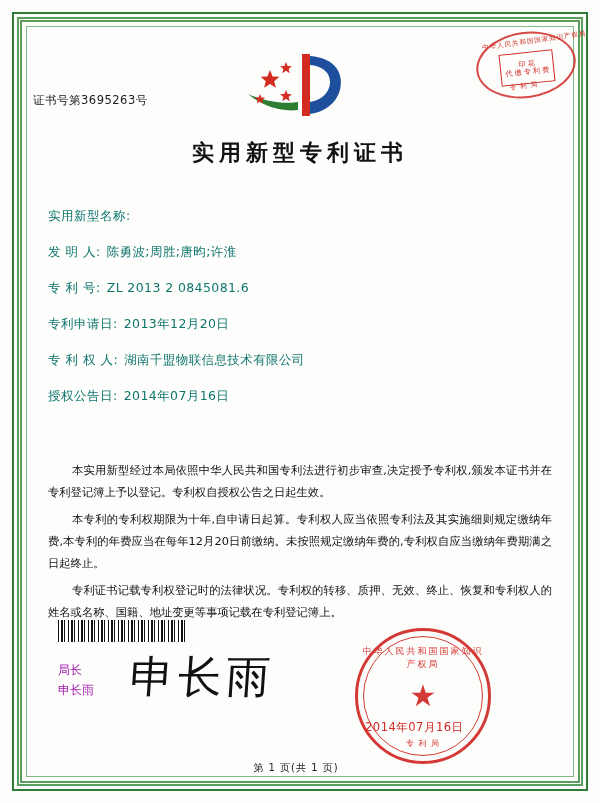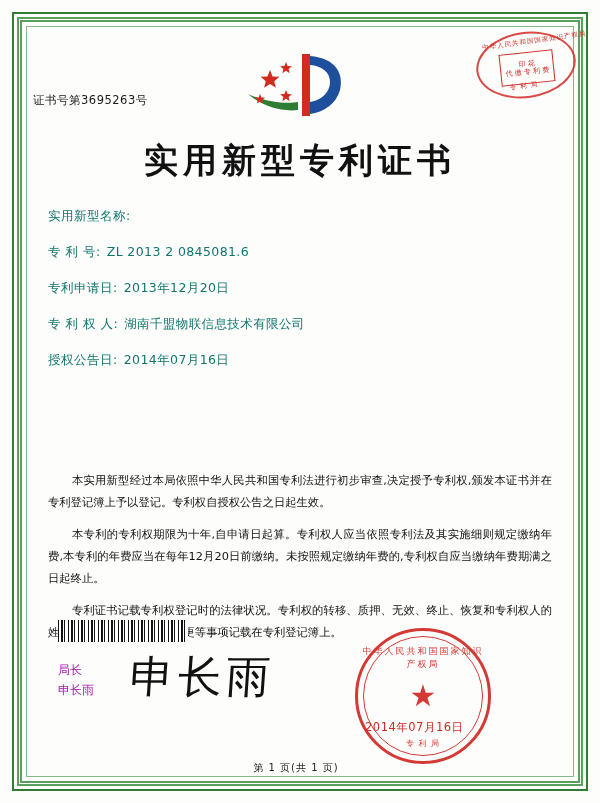--- a/index.html
+++ b/index.html
@@ -81,21 +81,21 @@
   .logo{
     position:absolute;left:50%;top:50px;
     transform:translateX(-50%);
     width:120px;height:72px;
   }
 
   
   .title{
     position:absolute;left:0;right:0;top:138px;
     text-align:center;
-    font-size:34px;
+    font-size:22px;
     font-weight:bold;
     letter-spacing:5px;
     color:#111;
     font-family:"DejaVu Sans","Liberation Sans",sans-serif;
   }
 
   
   .fields{
     position:absolute;left:48px;right:48px;top:208px;
   }
@@ -116,21 +116,21 @@
   }
 
   
   .paras{
     position:absolute;left:48px;right:48px;top:460px;
     font-size:11.3px;
     line-height:1.95;
     color:#111;
     text-align:justify;
   }
-  .paras p{margin:10px 0 5px 0;text-indent:24px;}
+  .paras p{margin:0 0 5px 0;text-indent:24px;}
 
   
   .barcode{
     position:absolute;left:58px;top:620px;
     width:130px;height:22px;
     background:repeating-linear-gradient(90deg,
       #111 0px,#111 1px,#fff 1px,#fff 3px,
       #111 3px,#111 5px,#fff 5px,#fff 6px,
       #111 6px,#111 7px,#fff 7px,#fff 10px);
   }
@@ -218,20 +218,24 @@
     </svg>
   </div>
 
   <div class="title">实用新型专利证书</div>
 
   <div class="fields">
     <div class="field">
       <span class="lbl">实用新型名称:</span>
     </div>
     <div class="field">
+      <span class="lbl">发 明 人:</span>
+      <span class="val">陈勇波;周胜;唐昀;许淮</span>
+    </div>
+    <div class="field">
       <span class="lbl">专 利 号:</span>
       <span class="val">ZL 2013 2 0845081.6</span>
     </div>
     <div class="field">
       <span class="lbl">专利申请日:</span>
       <span class="val">2013年12月20日</span>
     </div>
     <div class="field">
       <span class="lbl">专 利 权 人:</span>
       <span class="val">湖南千盟物联信息技术有限公司</span>

